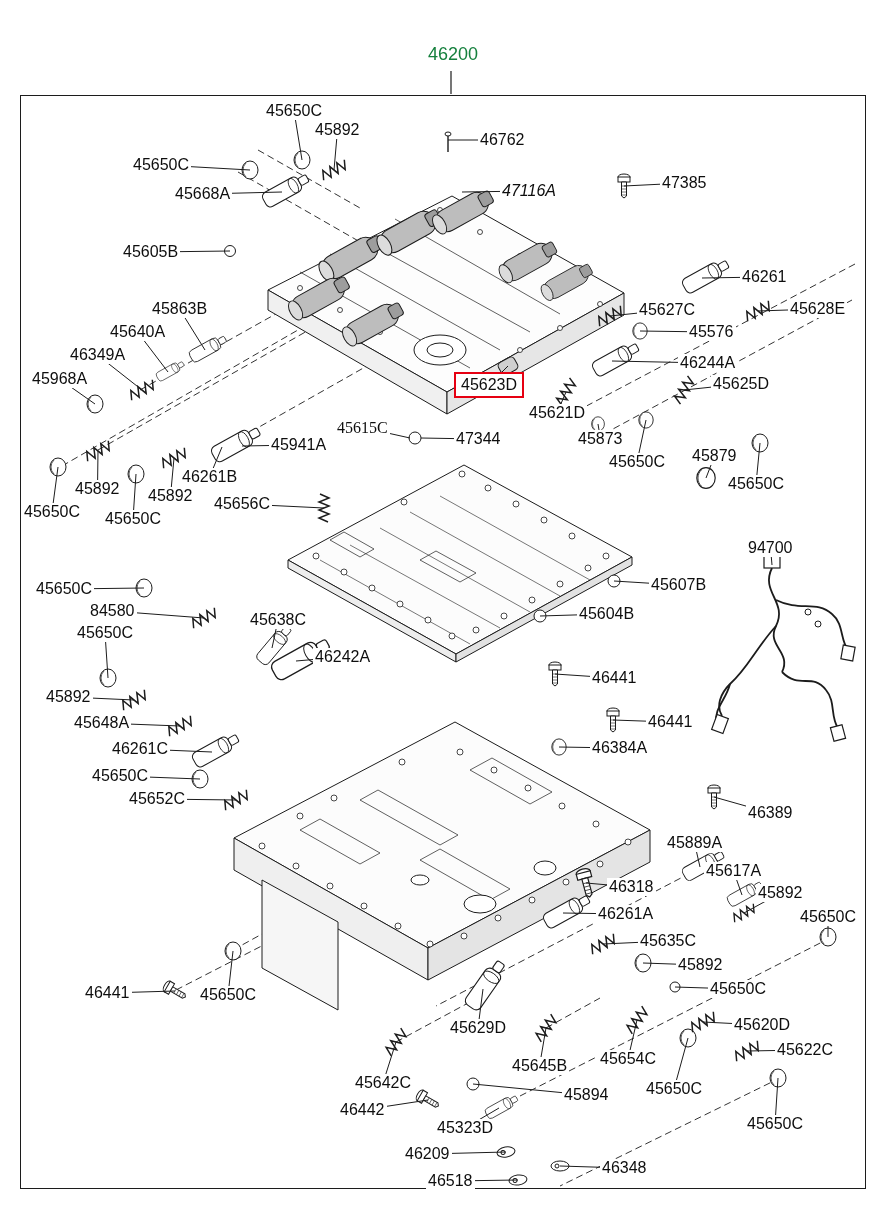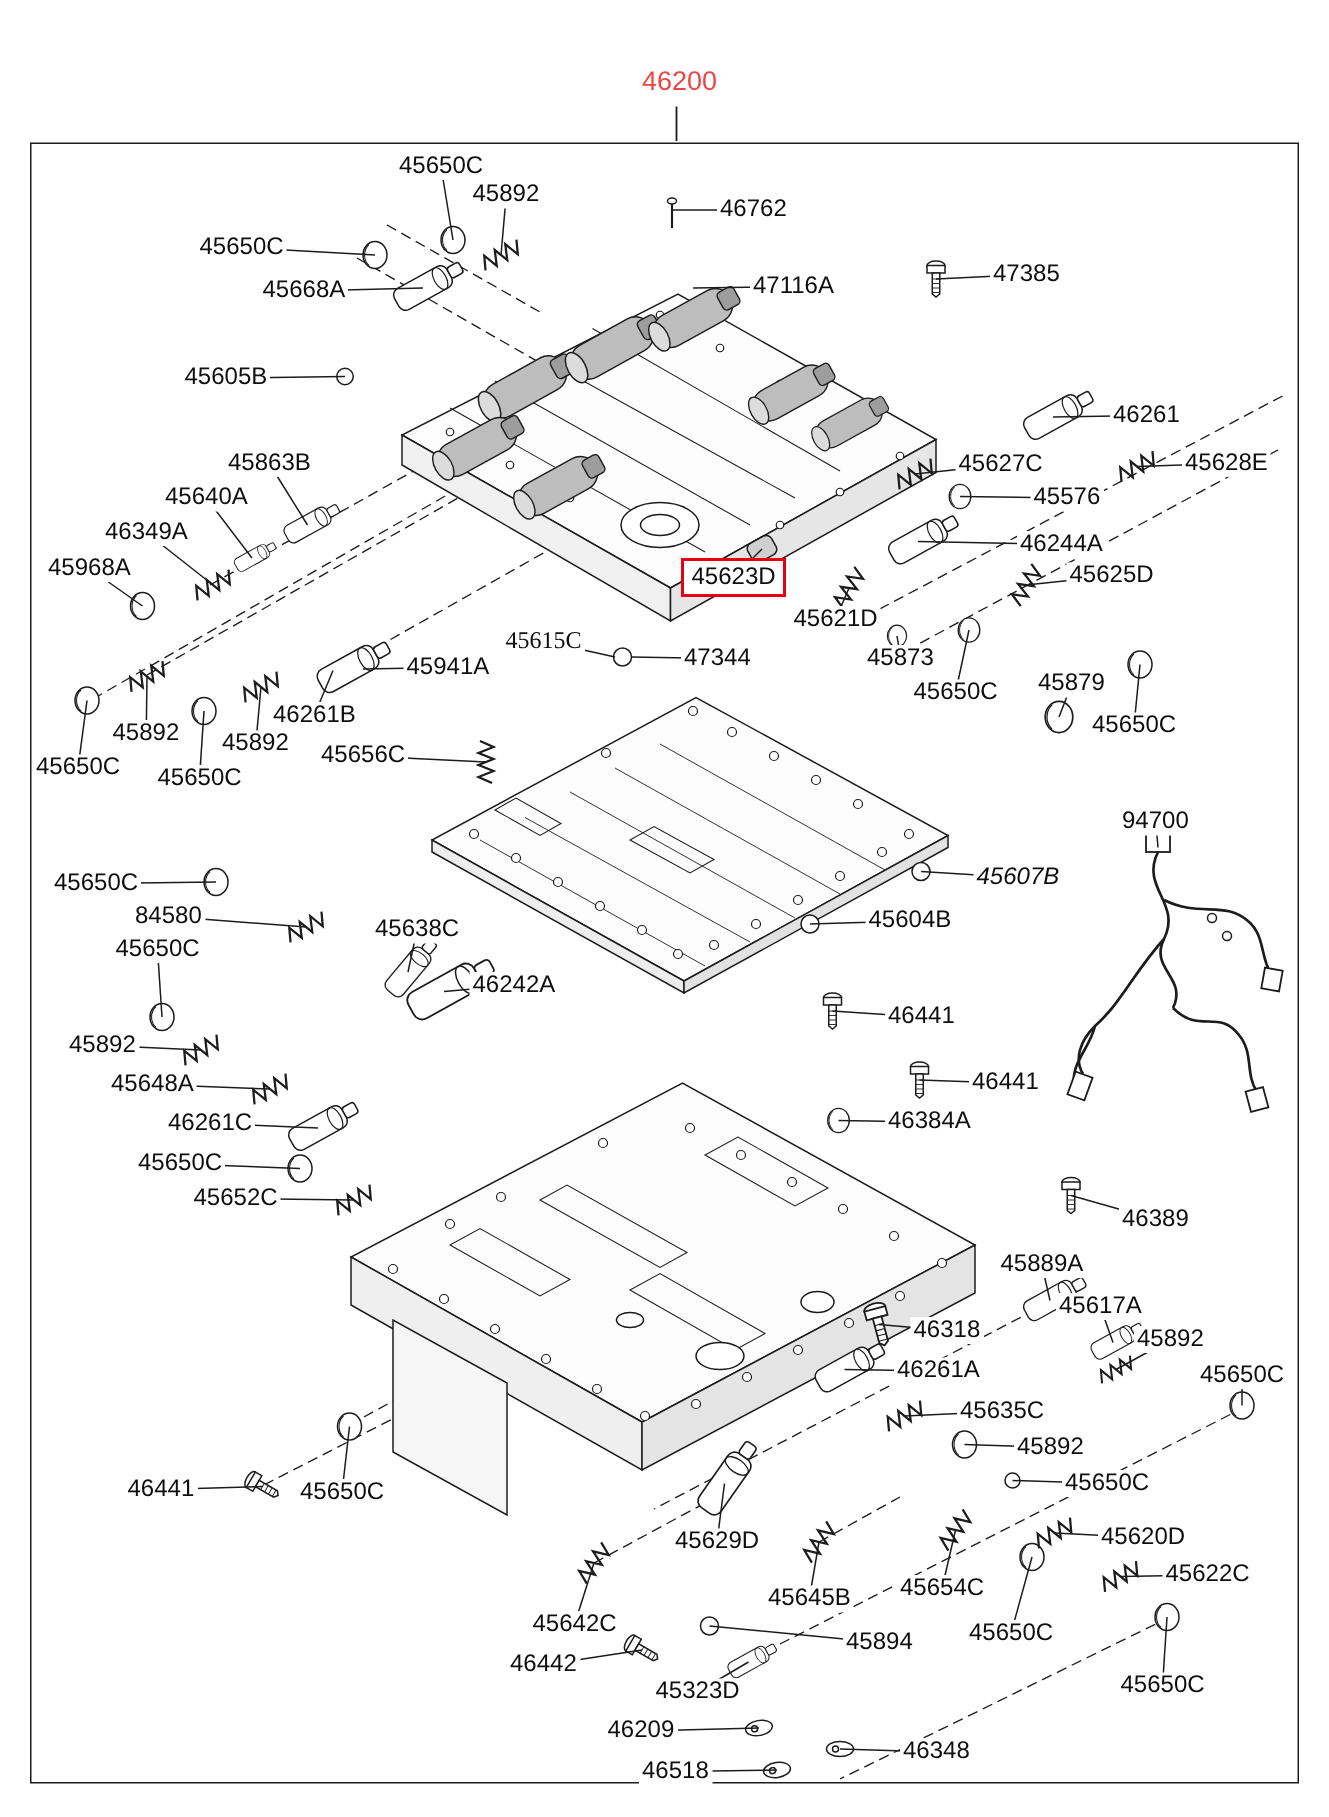--- a/index.html
+++ b/index.html
@@ -8,21 +8,21 @@
   .frame{position:absolute;left:20px;top:95px;width:844px;height:1092px;
          border:1.6px solid #1c1c1c;pointer-events:none;z-index:0;}
   .art{position:absolute;left:0;top:0;z-index:1;}
   .leaders{position:absolute;left:0;top:0;z-index:2;}
   .leaders line{stroke:#1c1c1c;stroke-width:1;}
   #labels-layer{position:absolute;left:0;top:0;width:870px;height:1211px;z-index:3;}
   .part-label{position:absolute;font-size:16px;line-height:1.15;color:#0e0e0e;
               background:#fff;padding:0 2px;white-space:nowrap;cursor:pointer;}
   .part-label.hl{border:2.4px solid #e60012;padding:2px 5px;font-weight:400;}
   .assembly-title{position:absolute;left:406px;top:44px;width:94px;text-align:center;
-                  font-size:18px;color:#ef4444;z-index:3;background:#fff;}
+                  font-size:18px;color:#15803d;z-index:3;background:#fff;}
 </style>
 </head>
 <body>
 
 <div class="stage">
 
   <div class="assembly-title">46200</div>
 
   <svg class="art" width="886" height="1211" viewBox="0 0 886 1211">
     <defs>
@@ -347,21 +347,21 @@
       <line x1="624.5" y1="1168" x2="560" y2="1166"></line>
       <line x1="450.5" y1="1181" x2="518" y2="1180"></line>
     </svg>
 
   <div id="labels-layer">
       <div class="part-label" style="left: 264px; top: 102px;">45650C</div>
       <div class="part-label" style="left: 313px; top: 121px;">45892</div>
       <div class="part-label" style="left: 478px; top: 131px;">46762</div>
       <div class="part-label" style="left: 131px; top: 156px;">45650C</div>
       <div class="part-label" style="left: 173px; top: 185px;">45668A</div>
-      <div class="part-label" style="left: 500px; top: 182px;">47116A</div>
+      <div class="part-label" style="left: 500px; top: 182px; font-style: italic;">47116A</div>
       <div class="part-label" style="left: 660px; top: 174px;">47385</div>
       <div class="part-label" style="left: 121px; top: 243px;">45605B</div>
       <div class="part-label" style="left: 740px; top: 268px;">46261</div>
       <div class="part-label" style="left: 637px; top: 301px;">45627C</div>
       <div class="part-label" style="left: 788px; top: 300px;">45628E</div>
       <div class="part-label" style="left: 150px; top: 300px;">45863B</div>
       <div class="part-label" style="left: 108px; top: 323px;">45640A</div>
       <div class="part-label" style="left: 687px; top: 323px;">45576</div>
       <div class="part-label" style="left: 68px; top: 346px;">46349A</div>
       <div class="part-label" style="left: 678px; top: 354px;">46244A</div>
@@ -377,21 +377,21 @@
       <div class="part-label" style="left: 690px; top: 447px;">45879</div>
       <div class="part-label" style="left: 180px; top: 468px;">46261B</div>
       <div class="part-label" style="left: 726px; top: 475px;">45650C</div>
       <div class="part-label" style="left: 73px; top: 480px;">45892</div>
       <div class="part-label" style="left: 146px; top: 487px;">45892</div>
       <div class="part-label" style="left: 22px; top: 503px;">45650C</div>
       <div class="part-label" style="left: 103px; top: 510px;">45650C</div>
       <div class="part-label" style="left: 212px; top: 495px;">45656C</div>
       <div class="part-label" style="left: 746px; top: 539px;">94700</div>
       <div class="part-label" style="left: 34px; top: 580px;">45650C</div>
-      <div class="part-label" style="left: 649px; top: 576px; font-style: italic;">45607B</div>
+      <div class="part-label" style="left: 649px; top: 576px;">45607B</div>
       <div class="part-label" style="left: 88px; top: 602px;">84580</div>
       <div class="part-label" style="left: 577px; top: 605px;">45604B</div>
       <div class="part-label" style="left: 75px; top: 624px;">45650C</div>
       <div class="part-label" style="left: 248px; top: 611px;">45638C</div>
       <div class="part-label" style="left: 313px; top: 648px;">46242A</div>
       <div class="part-label" style="left: 590px; top: 669px;">46441</div>
       <div class="part-label" style="left: 44px; top: 688px;">45892</div>
       <div class="part-label" style="left: 72px; top: 714px;">45648A</div>
       <div class="part-label" style="left: 646px; top: 713px;">46441</div>
       <div class="part-label" style="left: 110px; top: 740px;">46261C</div>

